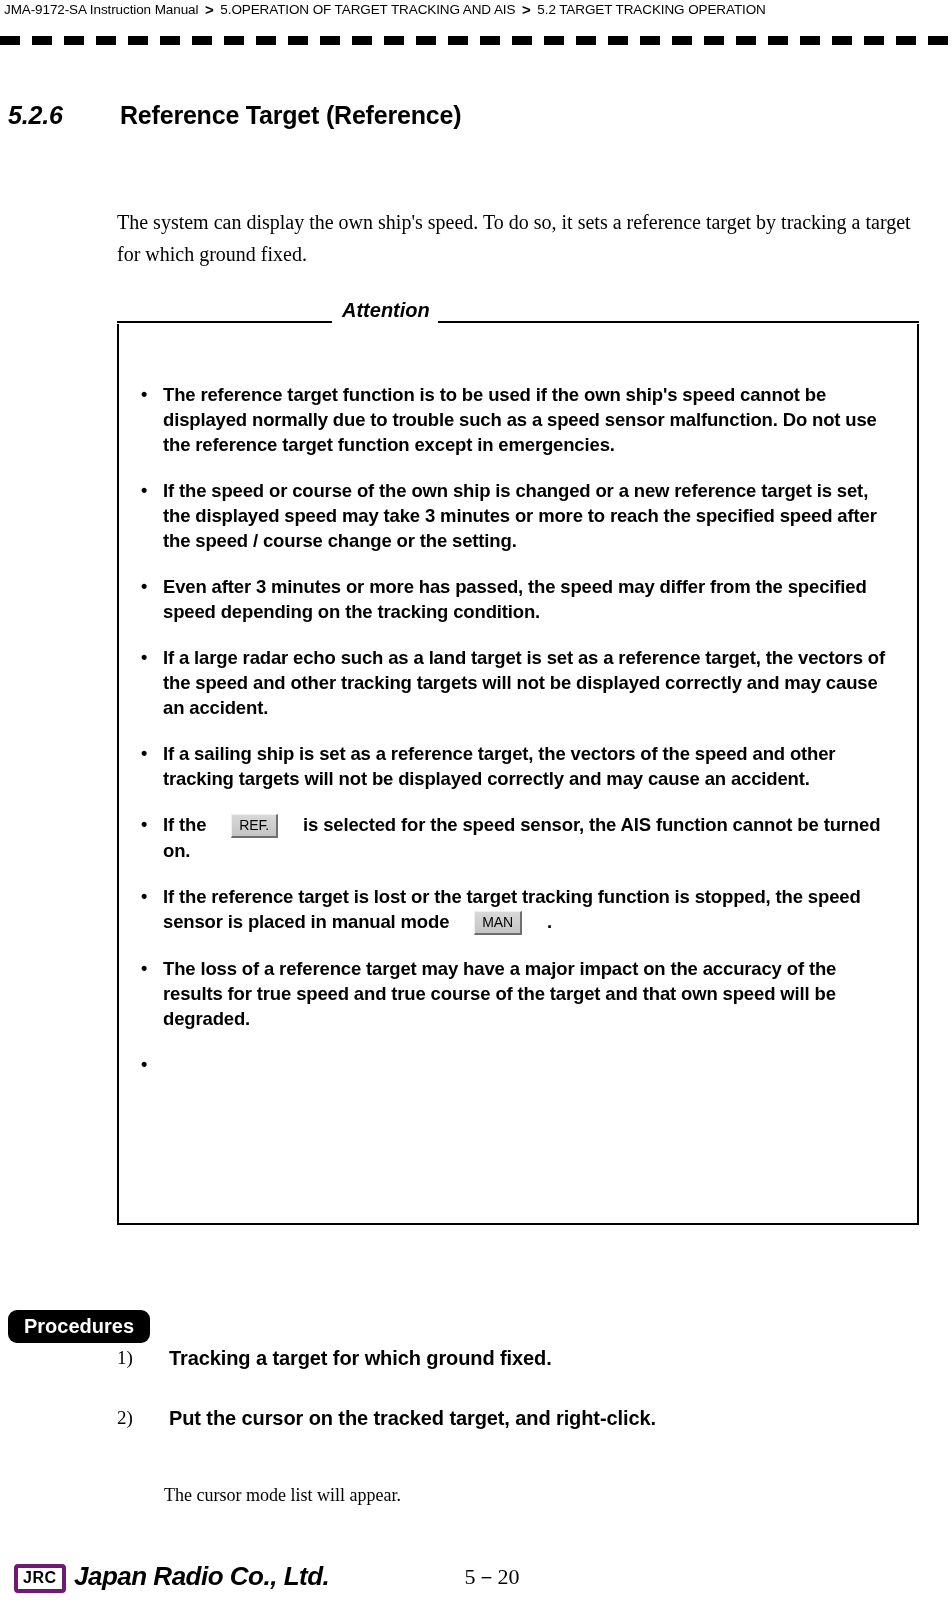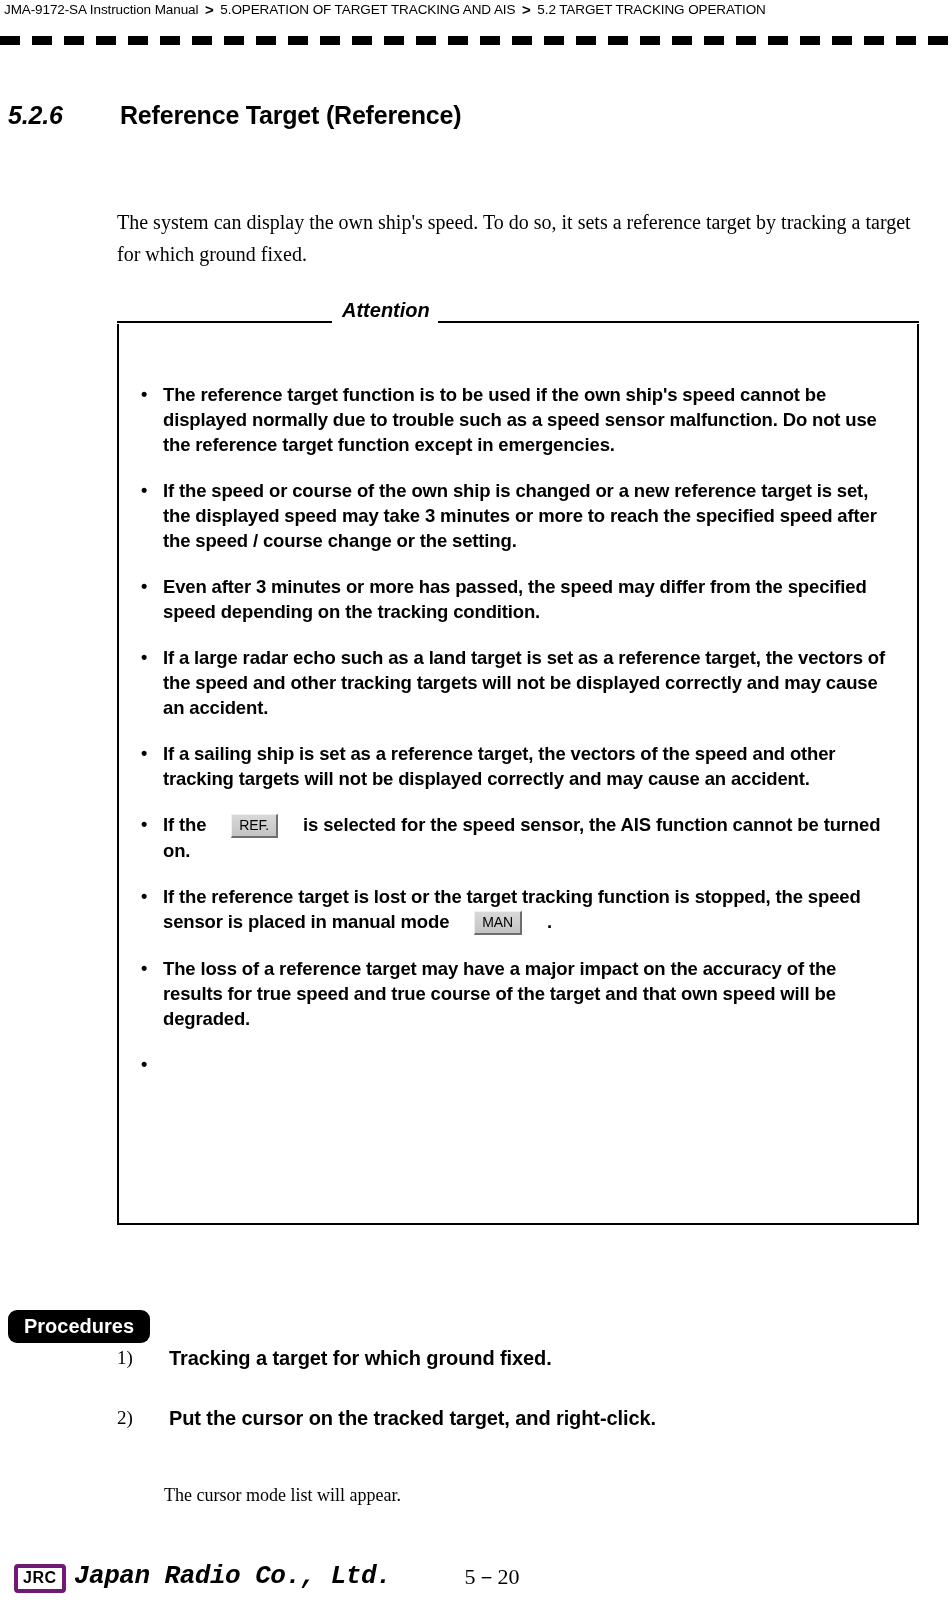--- a/index.html
+++ b/index.html
@@ -236,21 +236,21 @@
     font-size: 16px;
     font-weight: bold;
     letter-spacing: 0.5px;
     padding: 1px 5px 2px 5px;
     line-height: 18px;
   }
   #jrc-company-name {
     position: absolute;
     left: 74px;
     top: 5px;
-    font-family: Liberation Mono, monospace;
+    font-family: Liberation Sans, sans-serif;
     font-style: italic;
     font-weight: bold;
     font-size: 26px;
     letter-spacing: -0.5px;
     line-height: 30px;
   }
   #page-number {
     position: absolute;
     left: 16px;
     top: 8px;

